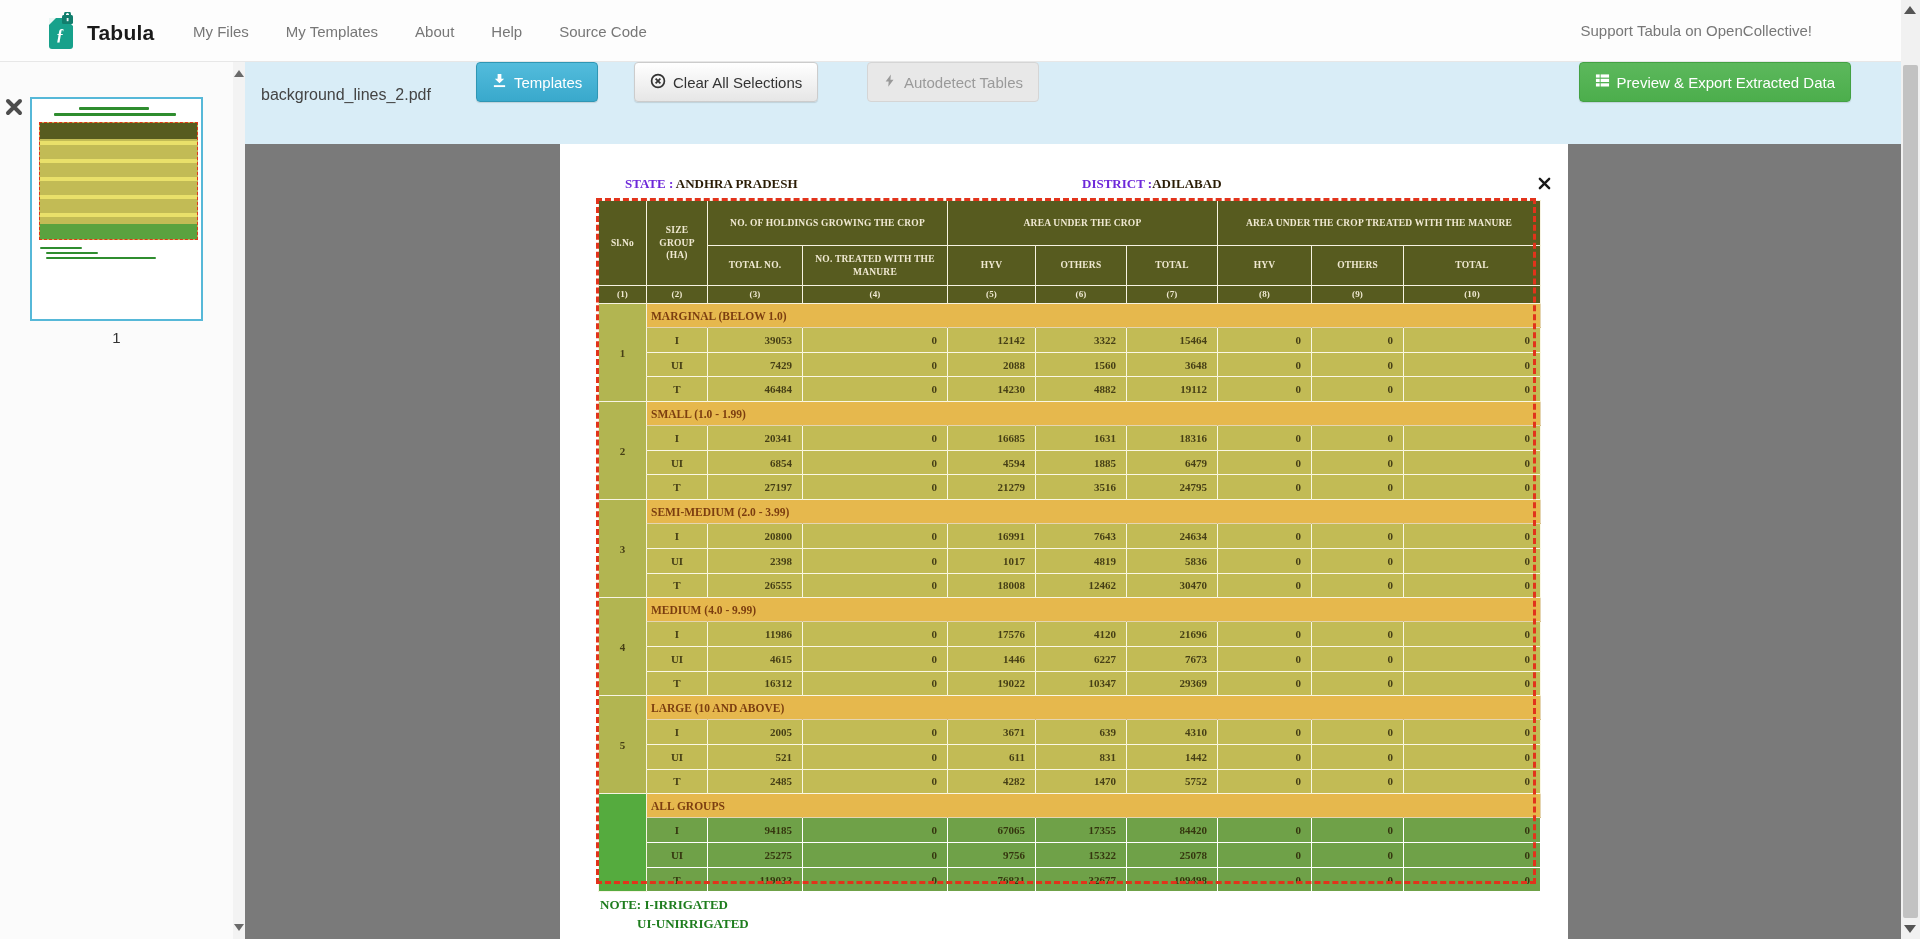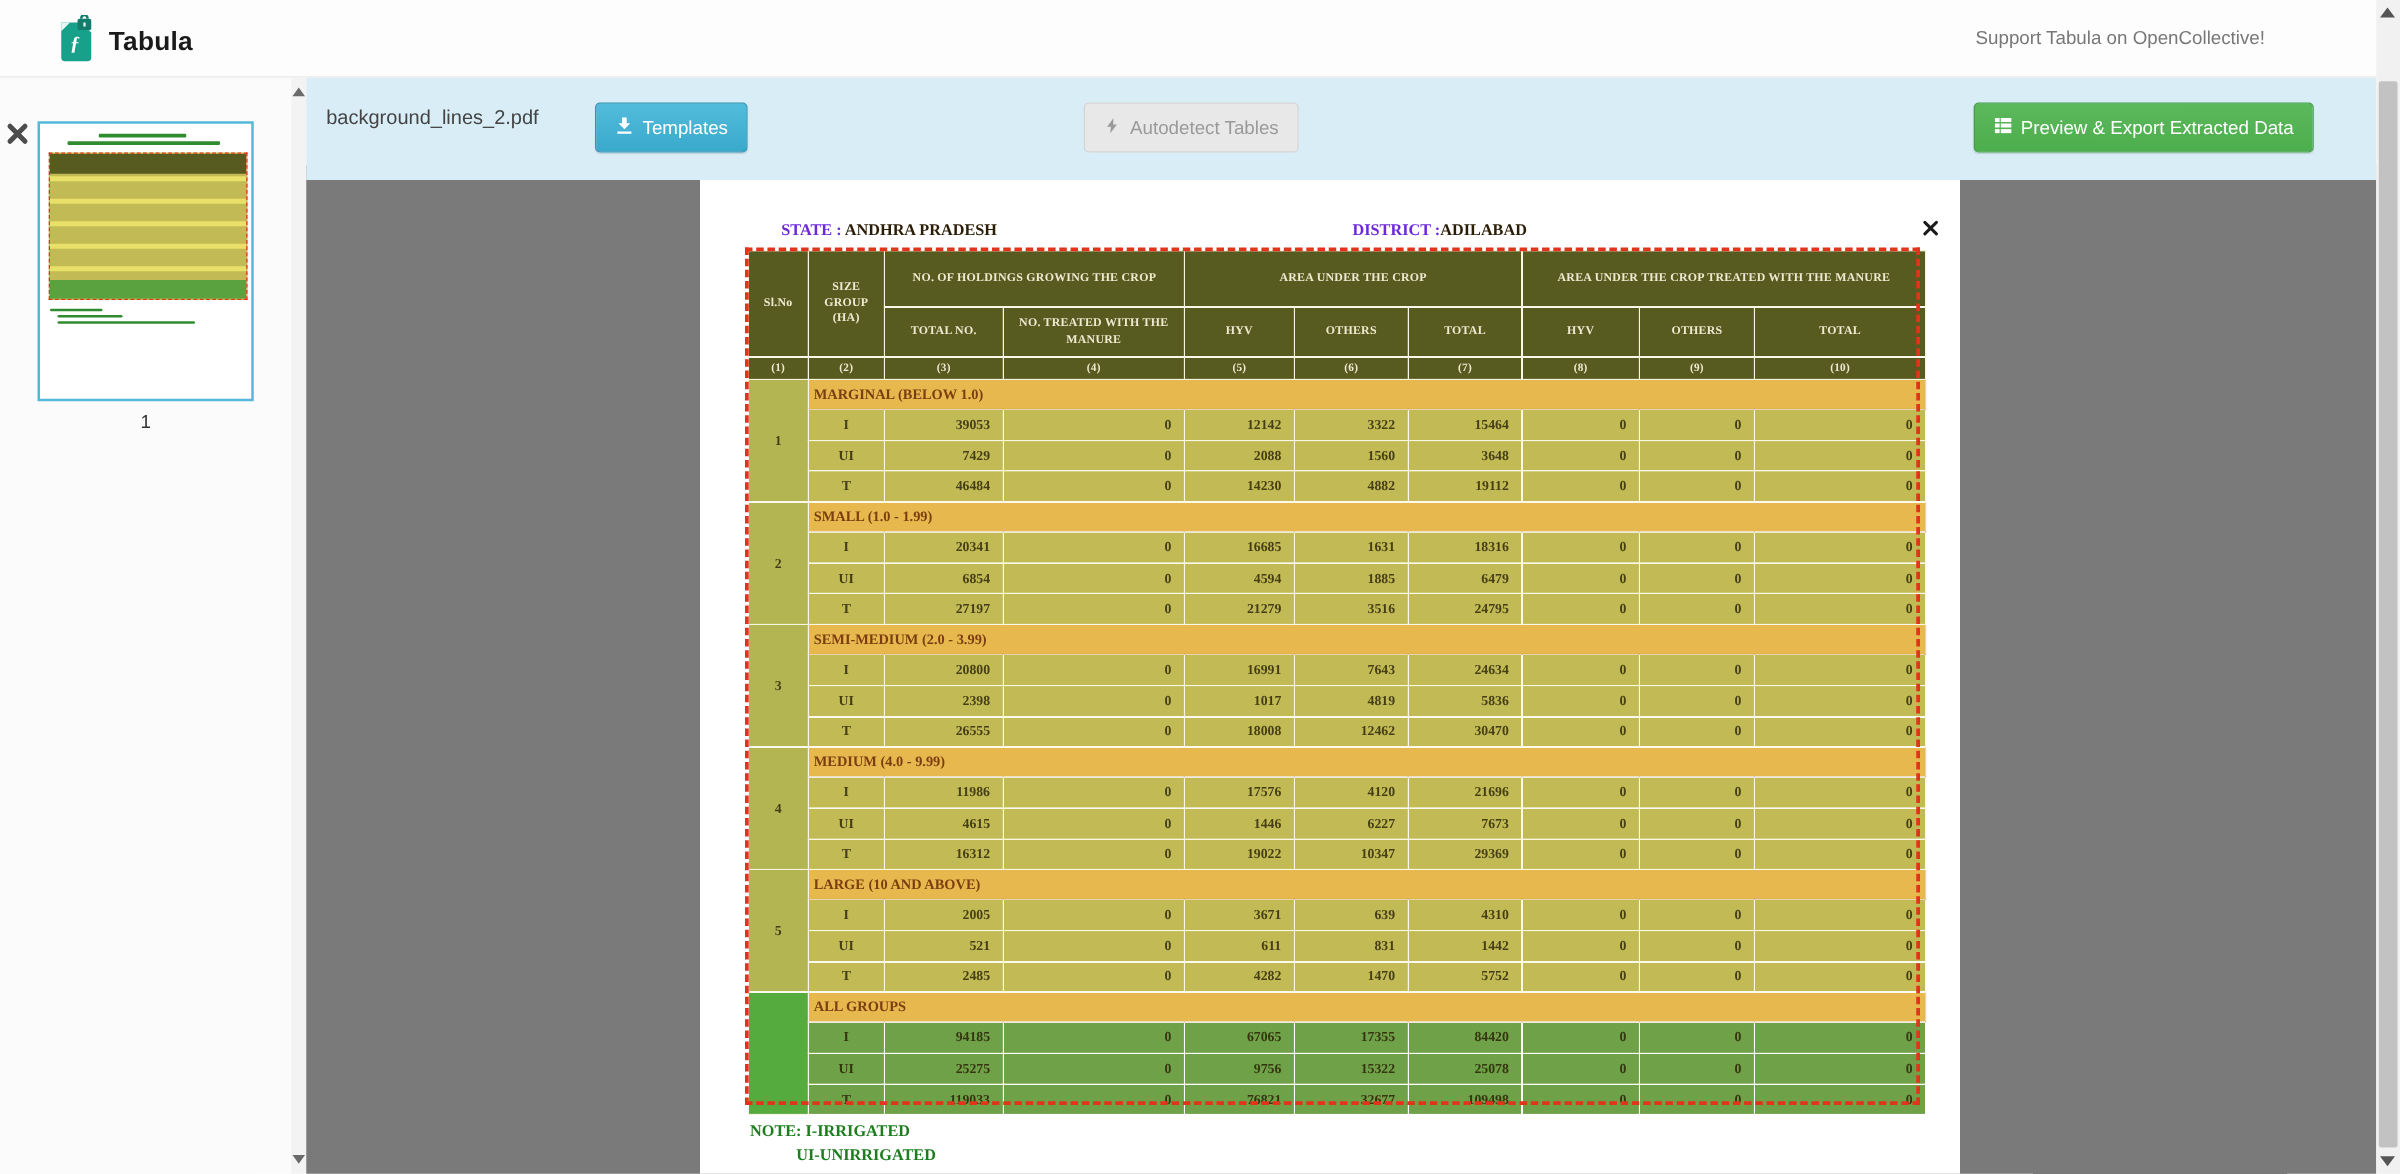--- a/index.html
+++ b/index.html
@@ -12,21 +12,21 @@
   .brand-wrap { position:absolute; left:43px; top:12px; display:flex; align-items:center; gap:10px; cursor:pointer; }
   .brand-text { font-size:21px; font-weight:bold; color:#1a1a1a; letter-spacing:.2px; }
   .nav-links { position:absolute; left:193px; top:0; height:62px; display:flex; align-items:center; gap:37px; }
   .nav-link { font-size:15px; color:#777; cursor:pointer; white-space:nowrap; }
   .support-link { position:absolute; right:89px; top:22px; font-size:15px; color:#777; cursor:pointer; }
 
   
   .toolbar { position:absolute; left:245px; top:62px; width:1656px; height:82px;
              background:#d9edf7; z-index:25; }
   .filename { position:absolute; left:16px; top:24px; font-size:16px; color:#444; }
-  .btn { position:absolute; top:20px; height:40px; border-radius:4px; font-size:15px;
+  .btn { position:absolute; top:0; height:40px; border-radius:4px; font-size:15px;
          display:flex; align-items:center; gap:7px; padding:0 15px; cursor:pointer;
          border:1px solid #ccc; background:linear-gradient(#ffffff,#e6e6e6); color:#333;
          box-shadow:0 1px 1px rgba(0,0,0,.12); white-space:nowrap; }
   .btn-templates { left:231px; background:linear-gradient(#53bcdc,#39a9cc); border-color:#2f96b4; color:#fff; }
   .btn-clear { left:389px; }
   .btn-autodetect { left:622px; background:#e8e8e8; border-color:#d5d5d5; color:#9a9a9a;
                     box-shadow:none; cursor:default; }
   .btn-export { left:auto; right:50px; background:linear-gradient(#5cb85c,#4cae4c); border-color:#43a143; color:#fff; }
 
   
@@ -111,36 +111,52 @@
         <path d="M6 6 h16 l8 8 v20 a3 3 0 0 1 -3 3 H9 a3 3 0 0 1 -3 -3 z" fill="#17a18b"></path>
         <path d="M6 6 l7 0 -7 7 z" fill="#e9f6f3"></path>
         <text x="13" y="28" font-family="Liberation Serif, serif" font-style="italic" font-size="16" fill="#ffffff" font-weight="bold">ƒ</text>
         <rect x="19" y="3" width="11" height="9" rx="1.5" fill="#117e6d"></rect>
         <path d="M22 3 v-0.5 a2.5 2.5 0 0 1 5 0 V3" fill="none" stroke="#117e6d" stroke-width="2"></path>
         <rect x="23.7" y="6" width="1.8" height="3.2" fill="#e9f6f3"></rect>
       </svg>
     </span>
     <span class="brand-text">Tabula</span>
   </div>
+  <div class="nav-links">
+    <span class="nav-link">My Files</span>
+    <span class="nav-link">My Templates</span>
+    <span class="nav-link">About</span>
+    <span class="nav-link">Help</span>
+    <span class="nav-link">Source Code</span>
+  </div>
   <span class="support-link">Support Tabula on OpenCollective!</span>
 </div>
 
 <div class="toolbar">
   <span class="filename">background_lines_2.pdf</span>
 
   <div class="btn btn-templates">
     <span>
       <svg width="15" height="15" viewBox="0 0 16 16">
         <path d="M6 1h4v5h3l-5 5-5-5h3z" fill="#fff"></path>
           <path d="M2 13h12v2H2z" fill="#fff"></path>
       </svg>
     </span>
     <span>Templates</span>
   </div>
 
+  <div class="btn btn-clear">
+    <span>
+      <svg width="16" height="16" viewBox="0 0 16 16">
+        <circle cx="8" cy="8" r="6.4" fill="none" stroke="#333" stroke-width="1.7"></circle>
+        <path d="M5.6 5.6l4.8 4.8M10.4 5.6l-4.8 4.8" stroke="#333" stroke-width="1.7"></path>
+      </svg>
+    </span>
+    <span>Clear All Selections</span>
+  </div>
 
   <div class="btn btn-autodetect" aria-disabled="true">
     <span>
       <svg width="14" height="15" viewBox="0 0 16 16">
         <path d="M9 1L3 9h3.5L6 15l6-8H8.5z" fill="#9a9a9a"></path>
       </svg>
     </span>
     <span>Autodetect Tables</span>
   </div>
 

